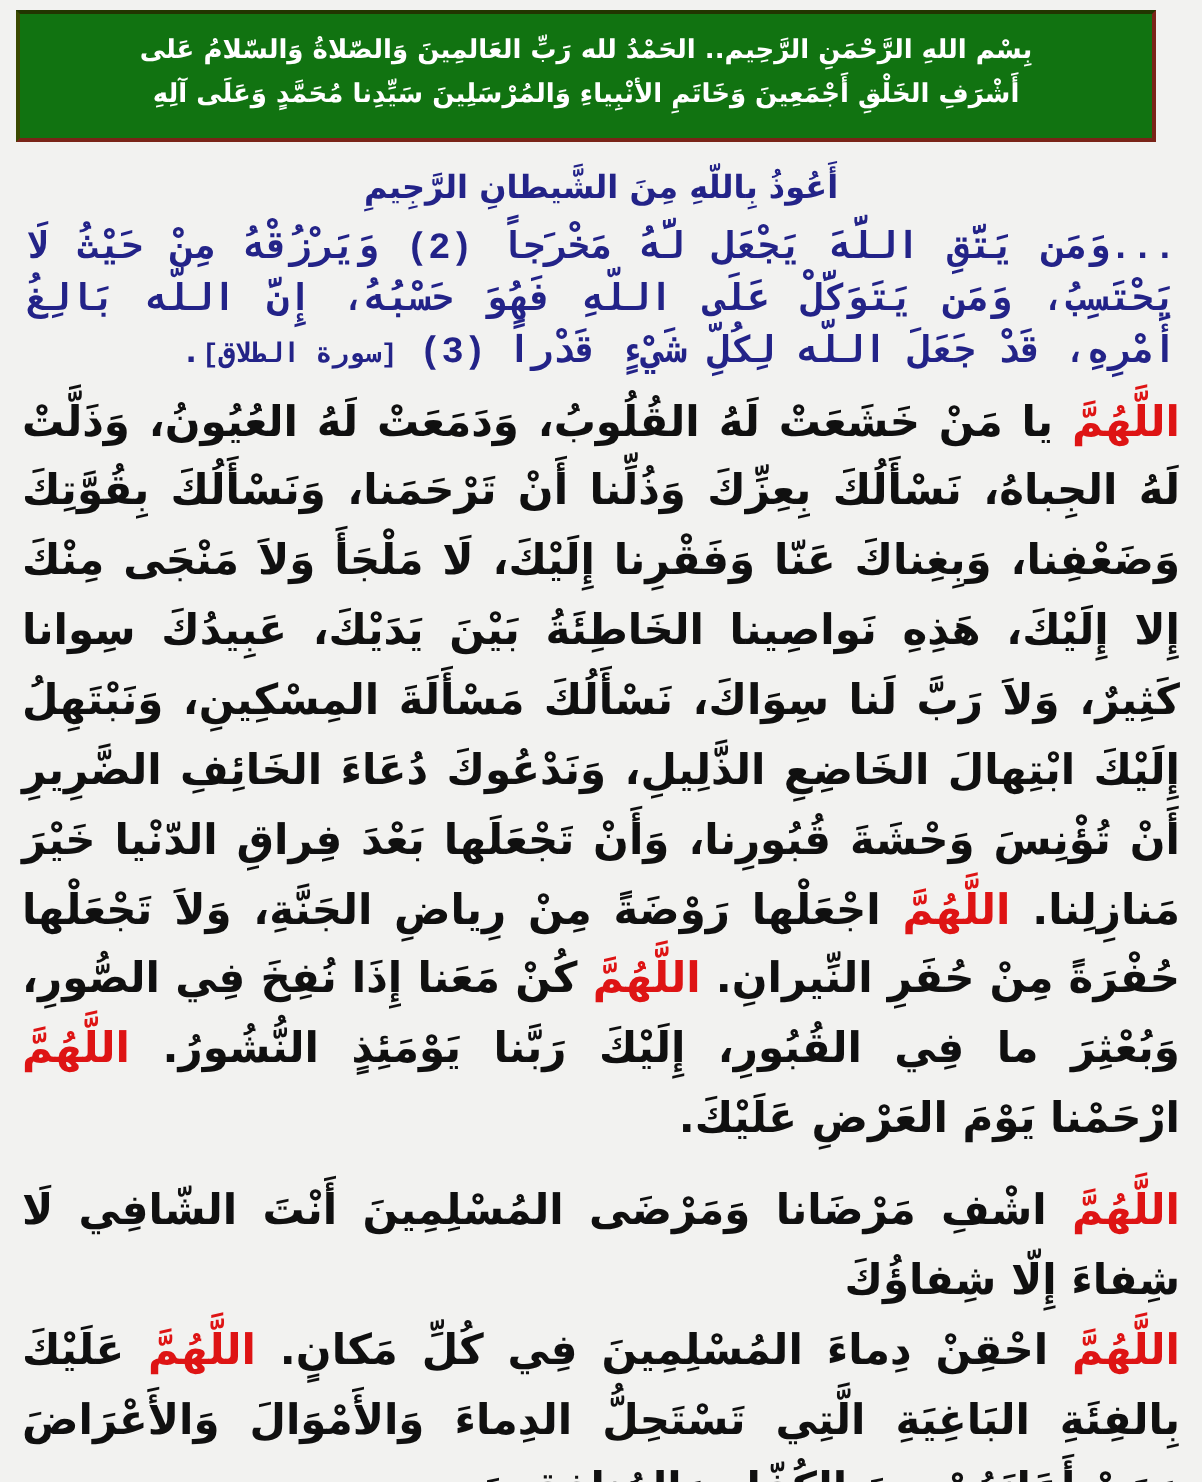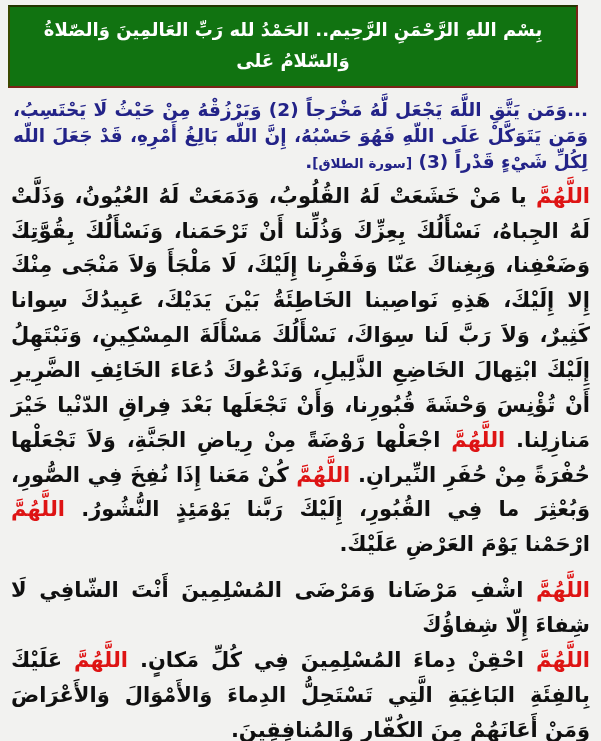--- a/index.html
+++ b/index.html
@@ -24,35 +24,36 @@
     border-style: solid;
     border-width: 2px;
     border-color: #223500 #7a2418 #7a2418 #3a4a00;
     color: #ffffff;
     text-align: center;
     box-sizing: border-box;
   }
   .header-block {
     margin: 5px 23px 0 8px;
     padding: 8px 8px 9px 8px;
-    font-size: 18px;
+    font-size: 13px;
     line-height: 1.72;
   }
   .refuge {
     margin: 13px 0 0 0;
     text-align: center;
     color: #232388;
     font-size: 16px;
   }
   .verse {
     margin: 9px 13px 0 13px;
     color: #232388;
     font-size: 18.5px;
     line-height: 1.42;
     text-align: justify;
+    font-family: Liberation Mono, monospace;
   }
   .verse .small {
     font-size: 13.5px;
   }
   .dua {
     margin: 3px 11px 0 11px;
     color: #101010;
   }
   .dua-p {
     margin: 0;
@@ -69,22 +70,24 @@
     color: #de1414;
   }
 </style>
 </head>
 <body>
 
 <div class="page">
 
   <div class="green-block header-block">
     <div>بِسْم اللهِ الرَّحْمَنِ الرَّحِيم.. الحَمْدُ لله رَبِّ العَالمِينَ وَالصّلاةُ وَالسّلامُ عَلى</div>
+    <div>أَشْرَفِ الخَلْقِ أَجْمَعِينَ وَخَاتَمِ الأنْبِياءِ وَالمُرْسَلِينَ سَيِّدِنا مُحَمَّدٍ وَعَلَى آلِهِ</div>
   </div>
 
+  <div class="refuge">أَعُوذُ بِاللّهِ مِنَ الشَّيطانِ الرَّجِيمِ</div>
 
   <p class="verse"><span>...وَمَن يَتَّقِ اللَّهَ يَجْعَل لَّهُ مَخْرَجاً (2) وَيَرْزُقْهُ مِنْ حَيْثُ لَا يَحْتَسِبُ، وَمَن يَتَوَكَّلْ عَلَى اللّهِ فَهُوَ حَسْبُهُ، إِنَّ اللّه بَالِغُ أَمْرِهِ، قَدْ جَعَلَ اللّه لِكُلِّ شَيْءٍ قَدْراً (3) </span><span class="small">[سورة الطلاق]</span><span>.</span></p>
 
   <div class="dua">
       <p class="dua-p"><span class="red">اللَّهُمَّ </span><span>يا مَنْ خَشَعَتْ لَهُ القُلُوبُ، وَدَمَعَتْ لَهُ العُيُونُ، وَذَلَّتْ لَهُ الجِباهُ، نَسْأَلُكَ بِعِزِّكَ وَذُلِّنا أَنْ تَرْحَمَنا، وَنَسْأَلُكَ بِقُوَّتِكَ وَضَعْفِنا، وَبِغِناكَ عَنّا وَفَقْرِنا إِلَيْكَ، لَا مَلْجَأَ وَلاَ مَنْجَى مِنْكَ إِلا إِلَيْكَ، هَذِهِ نَواصِينا الخَاطِئَةُ بَيْنَ يَدَيْكَ، عَبِيدُكَ سِوانا كَثِيرٌ، وَلاَ رَبَّ لَنا سِوَاكَ، نَسْأَلُكَ مَسْأَلَةَ المِسْكِينِ، وَنَبْتَهِلُ إِلَيْكَ ابْتِهالَ الخَاضِعِ الذَّلِيلِ، وَنَدْعُوكَ دُعَاءَ الخَائِفِ الضَّرِيرِ أَنْ تُؤْنِسَ وَحْشَةَ قُبُورِنا، وَأَنْ تَجْعَلَها بَعْدَ فِراقِ الدّنْيا خَيْرَ مَنازِلِنا. </span><span class="red">اللَّهُمَّ </span><span>اجْعَلْها رَوْضَةً مِنْ رِياضِ الجَنَّةِ، وَلاَ تَجْعَلْها حُفْرَةً مِنْ حُفَرِ النِّيرانِ. </span><span class="red">اللَّهُمَّ </span><span>كُنْ مَعَنا إِذَا نُفِخَ فِي الصُّورِ، وَبُعْثِرَ ما فِي القُبُورِ، إِلَيْكَ رَبَّنا يَوْمَئِذٍ النُّشُورُ. </span><span class="red">اللَّهُمَّ </span><span>ارْحَمْنا يَوْمَ العَرْضِ عَلَيْكَ.</span></p>
       <p class="dua-p"><span class="red">اللَّهُمَّ </span><span>اشْفِ مَرْضَانا وَمَرْضَى المُسْلِمِينَ أَنْتَ الشّافِي لَا شِفاءَ إِلّا شِفاؤُكَ
 </span><span class="red">اللَّهُمَّ </span><span>احْقِنْ دِماءَ المُسْلِمِينَ فِي كُلِّ مَكانٍ. </span><span class="red">اللَّهُمَّ </span><span>عَلَيْكَ بِالفِئَةِ البَاغِيَةِ الَّتِي تَسْتَحِلُّ الدِماءَ وَالأَمْوَالَ وَالأَعْرَاضَ وَمَنْ أَعَانَهُمْ مِنَ الكُفّارِ وَالمُنافِقِينَ.</span></p>
     </div>
 
 </div>

